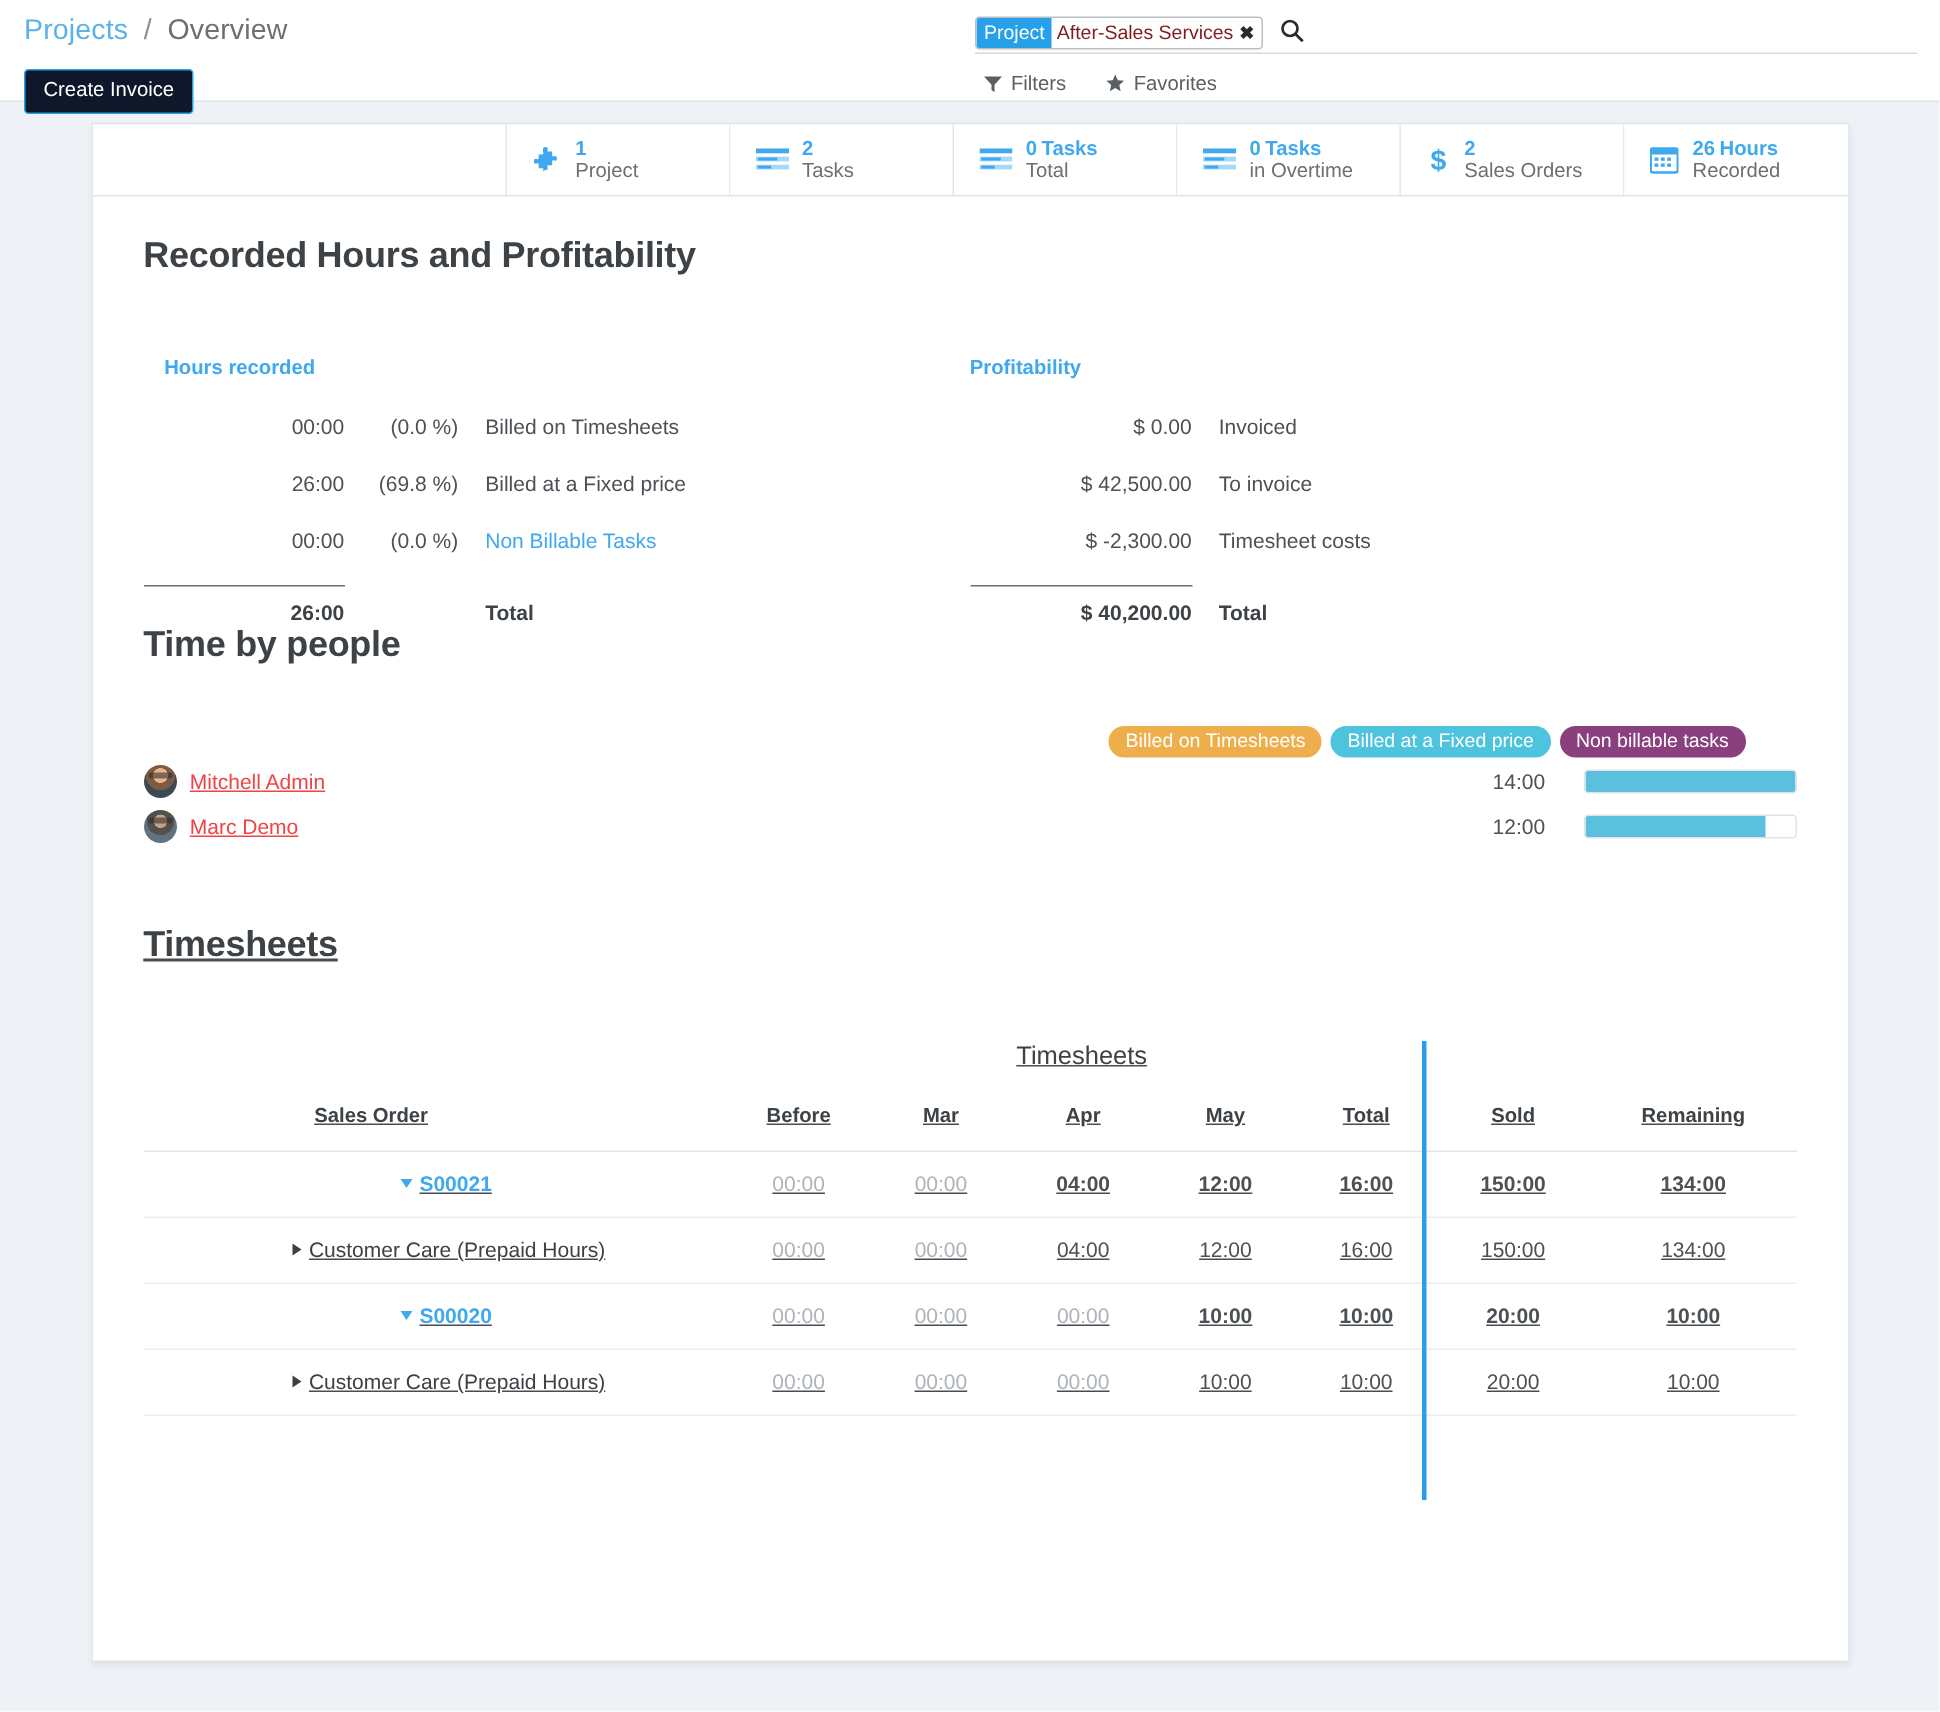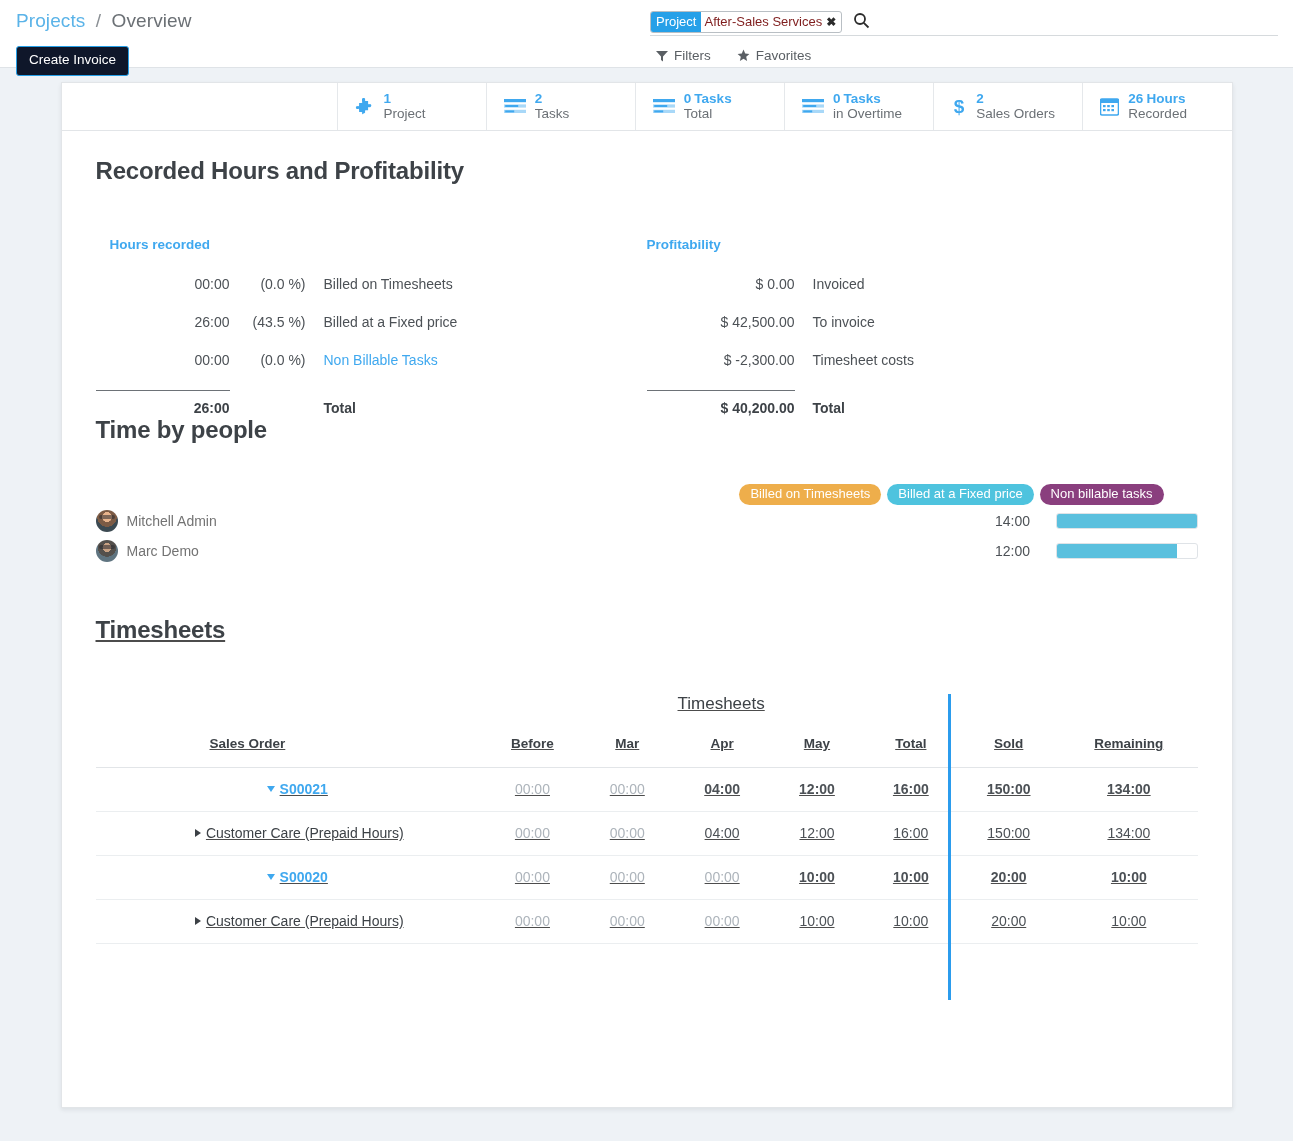--- a/index.html
+++ b/index.html
@@ -288,21 +288,21 @@
   .avatar.a1 { background: radial-gradient(circle at 50% 32%, #e8b48d 0 26%, #7c5b45 27% 52%, #3c4a52 53% 100%); }
   .avatar.a2 { background: radial-gradient(circle at 50% 34%, #c8a183 0 24%, #54504c 25% 50%, #5f7480 51% 100%); }
   .avatar.a1:after, .avatar.a2:after {
     content: "";
     position: absolute;
     left: 3px; right: 3px; top: 5px;
     height: 4px;
     border-radius: 2px;
     background: rgba(40,40,45,0.55);
   }
-  .emp-name { color: #737373; cursor: pointer; font-size: 14px; }
+  .emp-name { color: #ef4444; cursor: pointer; font-size: 14px; text-decoration: underline; }
   td.td-hours { text-align: right; color: #4c5156; font-size: 14px; }
   td.td-bar { padding-left: 26px !important; }
   .progress {
     height: 16px;
     background: #fff;
     border: 1px solid #dfe3e7;
     border-radius: 3px;
     overflow: hidden;
     width: 100%;
   }
@@ -544,21 +544,21 @@
         <div class="hp-title">Hours recorded</div>
         <table class="hp">
           <tbody>
                 <tr>
             <td class="hp-num">00:00</td>
             <td class="hp-pct">(0.0 %)</td>
             <td class="hp-lbl">Billed on Timesheets</td>
           </tr>
           <tr>
             <td class="hp-num">26:00</td>
-            <td class="hp-pct">(43.5 %)</td>
+            <td class="hp-pct">(69.8 %)</td>
             <td class="hp-lbl">Billed at a Fixed price</td>
           </tr>
           <tr>
             <td class="hp-num">00:00</td>
             <td class="hp-pct">(0.0 %)</td>
             <td class="hp-lbl link">Non Billable Tasks</td>
           </tr>
           <tr class="total-row">
             <td class="hp-num">26:00</td>
             <td class="hp-pct"></td>

